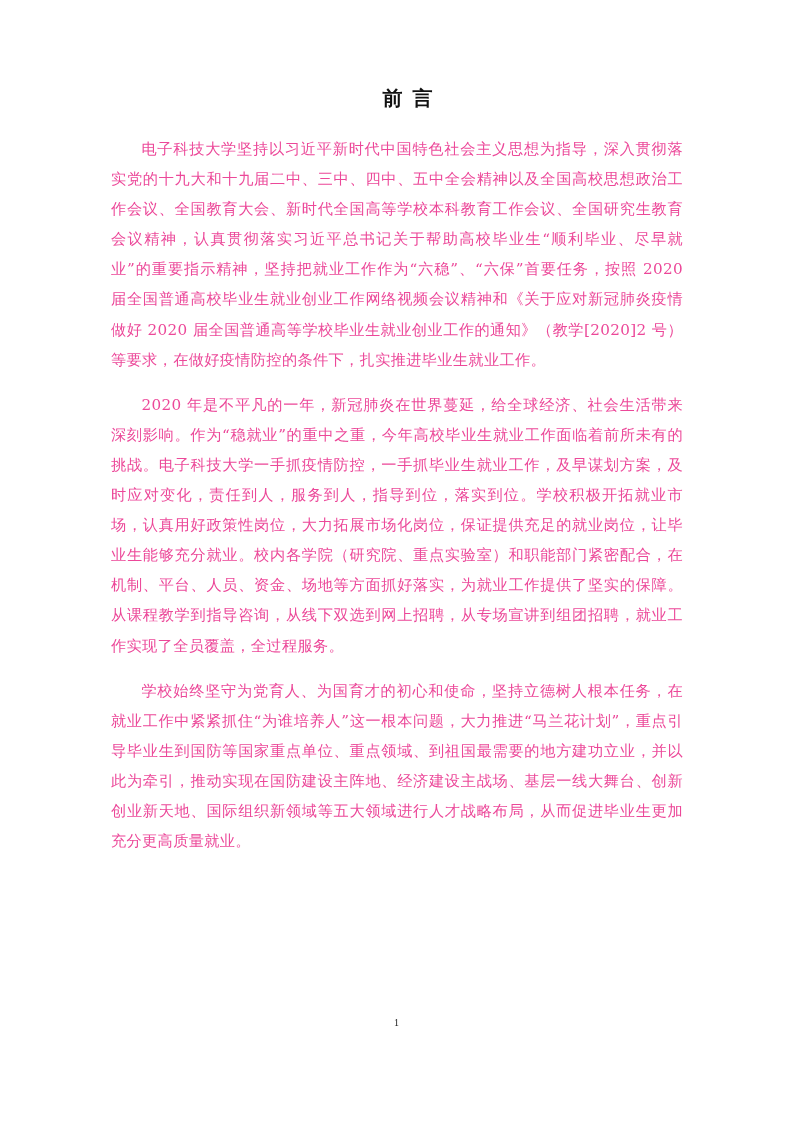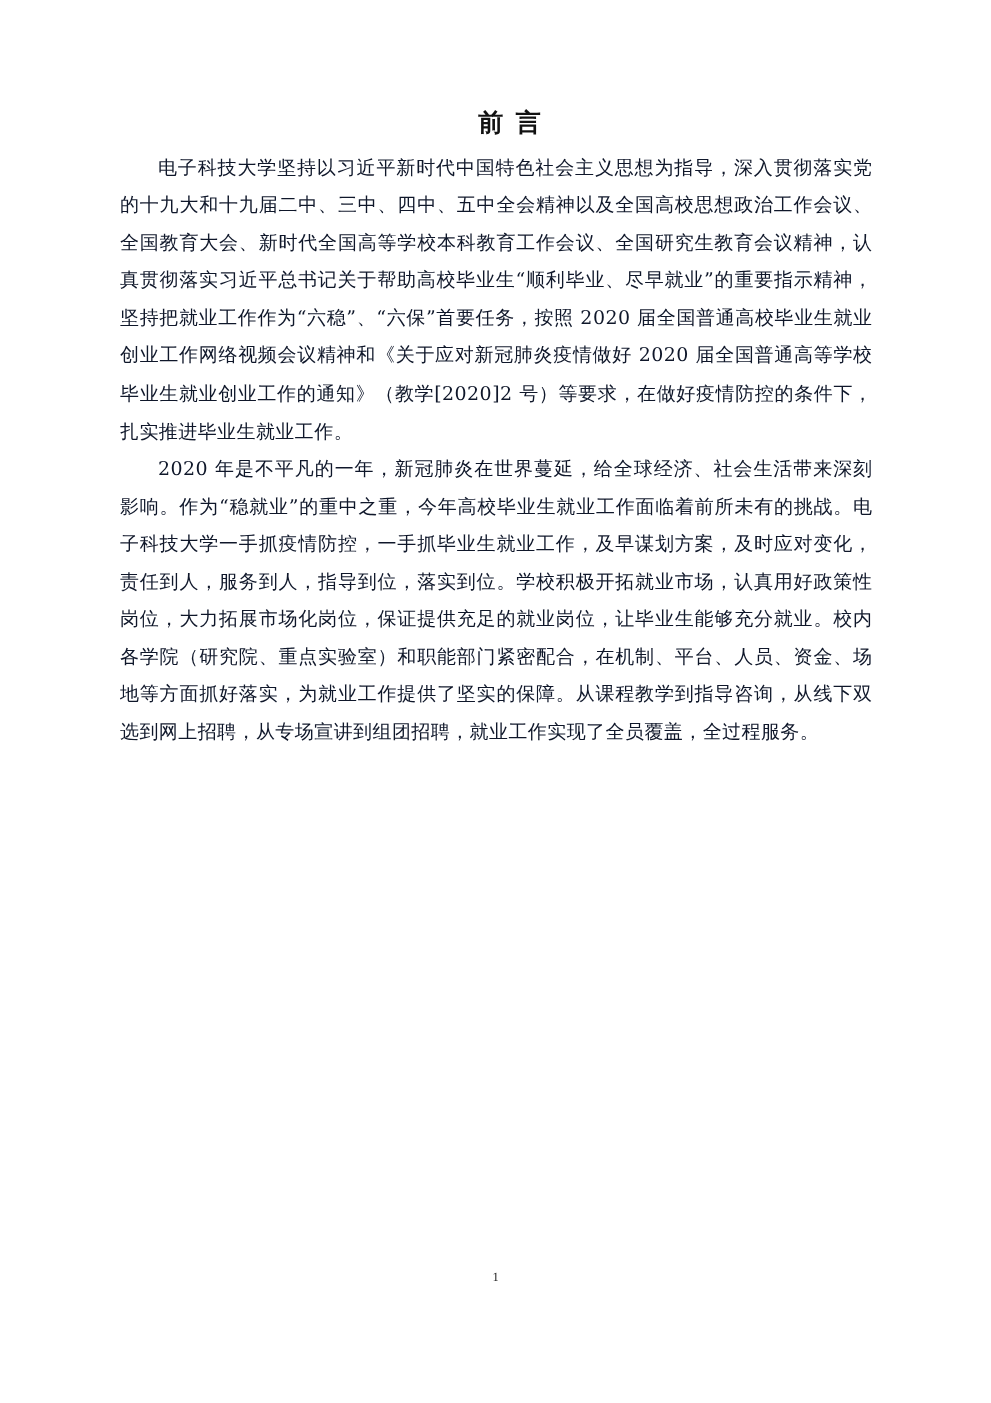--- a/index.html
+++ b/index.html
@@ -35,28 +35,28 @@
       line-height: 28px;
       color: #111111;
     }
     .body-text {
       position: absolute;
       left: 96px;
       top: 119px;
       width: 602px;
     }
     .para {
-      margin: 0;
+      margin: 15px;
       font-size: 15.2px;
       line-height: 30.1px;
       text-indent: 2em;
       text-align: justify;
       text-justify: inter-character;
       letter-spacing: 0.35px;
-      color: #0f172a;
+      color: #ec4899;
     }
     .page-number {
       position: absolute;
       left: 0;
       top: 1016px;
       width: 793px;
       text-align: center;
       font-family: "Liberation Serif", serif;
       font-size: 10px;
       line-height: 14px;
@@ -65,16 +65,17 @@
   </style>
 </head>
 <body>
 
 <div class="page">
   <div class="title">前言</div>
 
   <div class="body-text">
     <p class="para">电子科技大学坚持以习近平新时代中国特色社会主义思想为指导，深入贯彻落实党的十九大和十九届二中、三中、四中、五中全会精神以及全国高校思想政治工作会议、全国教育大会、新时代全国高等学校本科教育工作会议、全国研究生教育会议精神，认真贯彻落实习近平总书记关于帮助高校毕业生“顺利毕业、尽早就业”的重要指示精神，坚持把就业工作作为“六稳”、“六保”首要任务，按照 2020 届全国普通高校毕业生就业创业工作网络视频会议精神和《关于应对新冠肺炎疫情做好 2020 届全国普通高等学校毕业生就业创业工作的通知》（教学[2020]2 号）等要求，在做好疫情防控的条件下，扎实推进毕业生就业工作。</p>
     <p class="para">2020 年是不平凡的一年，新冠肺炎在世界蔓延，给全球经济、社会生活带来深刻影响。作为“稳就业”的重中之重，今年高校毕业生就业工作面临着前所未有的挑战。电子科技大学一手抓疫情防控，一手抓毕业生就业工作，及早谋划方案，及时应对变化，责任到人，服务到人，指导到位，落实到位。学校积极开拓就业市场，认真用好政策性岗位，大力拓展市场化岗位，保证提供充足的就业岗位，让毕业生能够充分就业。校内各学院（研究院、重点实验室）和职能部门紧密配合，在机制、平台、人员、资金、场地等方面抓好落实，为就业工作提供了坚实的保障。从课程教学到指导咨询，从线下双选到网上招聘，从专场宣讲到组团招聘，就业工作实现了全员覆盖，全过程服务。</p>
+    <p class="para">学校始终坚守为党育人、为国育才的初心和使命，坚持立德树人根本任务，在就业工作中紧紧抓住“为谁培养人”这一根本问题，大力推进“马兰花计划”，重点引导毕业生到国防等国家重点单位、重点领域、到祖国最需要的地方建功立业，并以此为牵引，推动实现在国防建设主阵地、经济建设主战场、基层一线大舞台、创新创业新天地、国际组织新领域等五大领域进行人才战略布局，从而促进毕业生更加充分更高质量就业。</p>
   </div>
 
   <div class="page-number">1</div>
 </div>
 
 </body></html>

